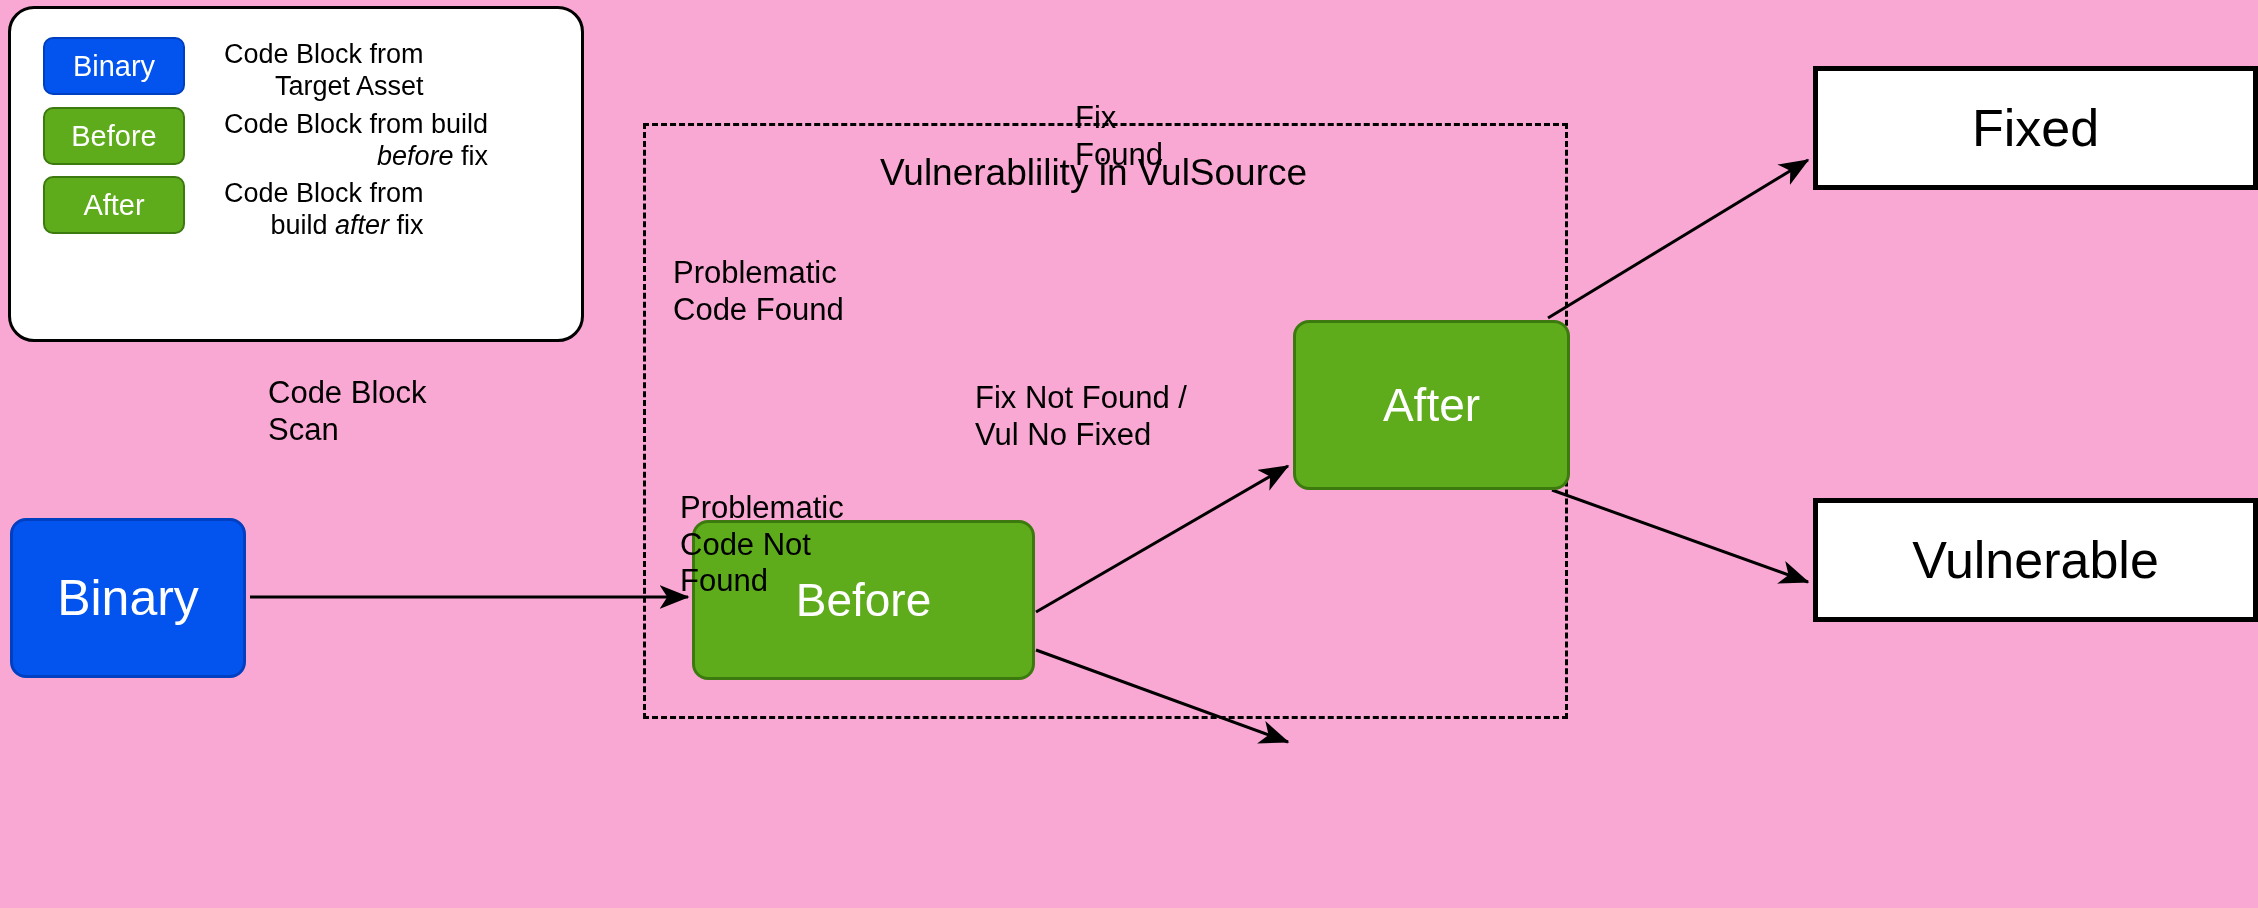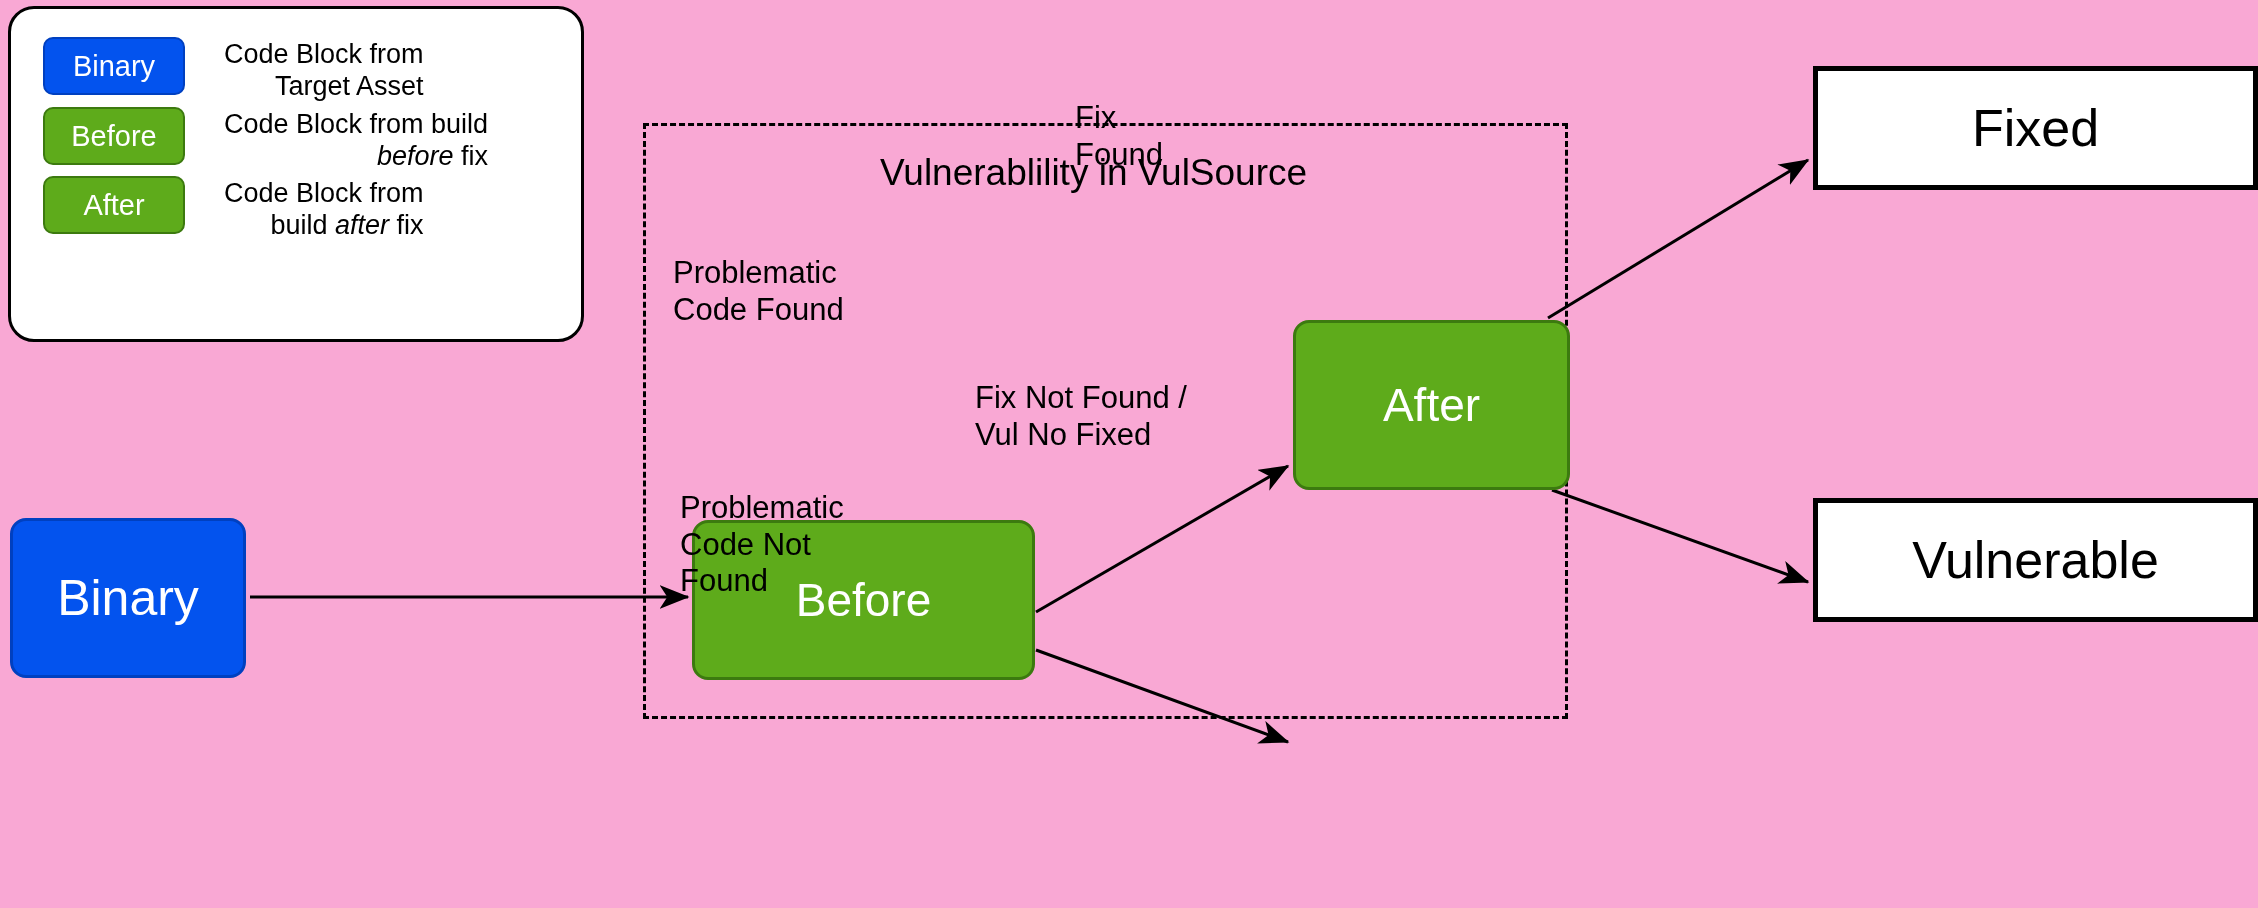--- a/index.html
+++ b/index.html
@@ -184,20 +184,22 @@
   <div id="dashed-region"></div>
   <div id="region-title">Vulnerablility in VulSource</div>
 
   <div id="node-binary" class="node node-blue">Binary</div>
   <div id="node-before" class="node node-green">Before</div>
   <div id="node-after" class="node node-green">After</div>
 
   <div id="box-vulnerable" class="outcome">Vulnerable</div>
   <div id="box-fixed" class="outcome">Fixed</div>
 
+  <div id="lbl-scan" class="edge-label">Code Block
+Scan</div>
   <div id="lbl-prob-found" class="edge-label">Problematic
 Code Found</div>
   <div id="lbl-fix-found" class="edge-label">Fix
 Found</div>
   <div id="lbl-fix-not" class="edge-label">Fix Not Found /
 Vul No Fixed</div>
   <div id="lbl-prob-not" class="edge-label">Problematic
 Code Not
 Found</div>
 

